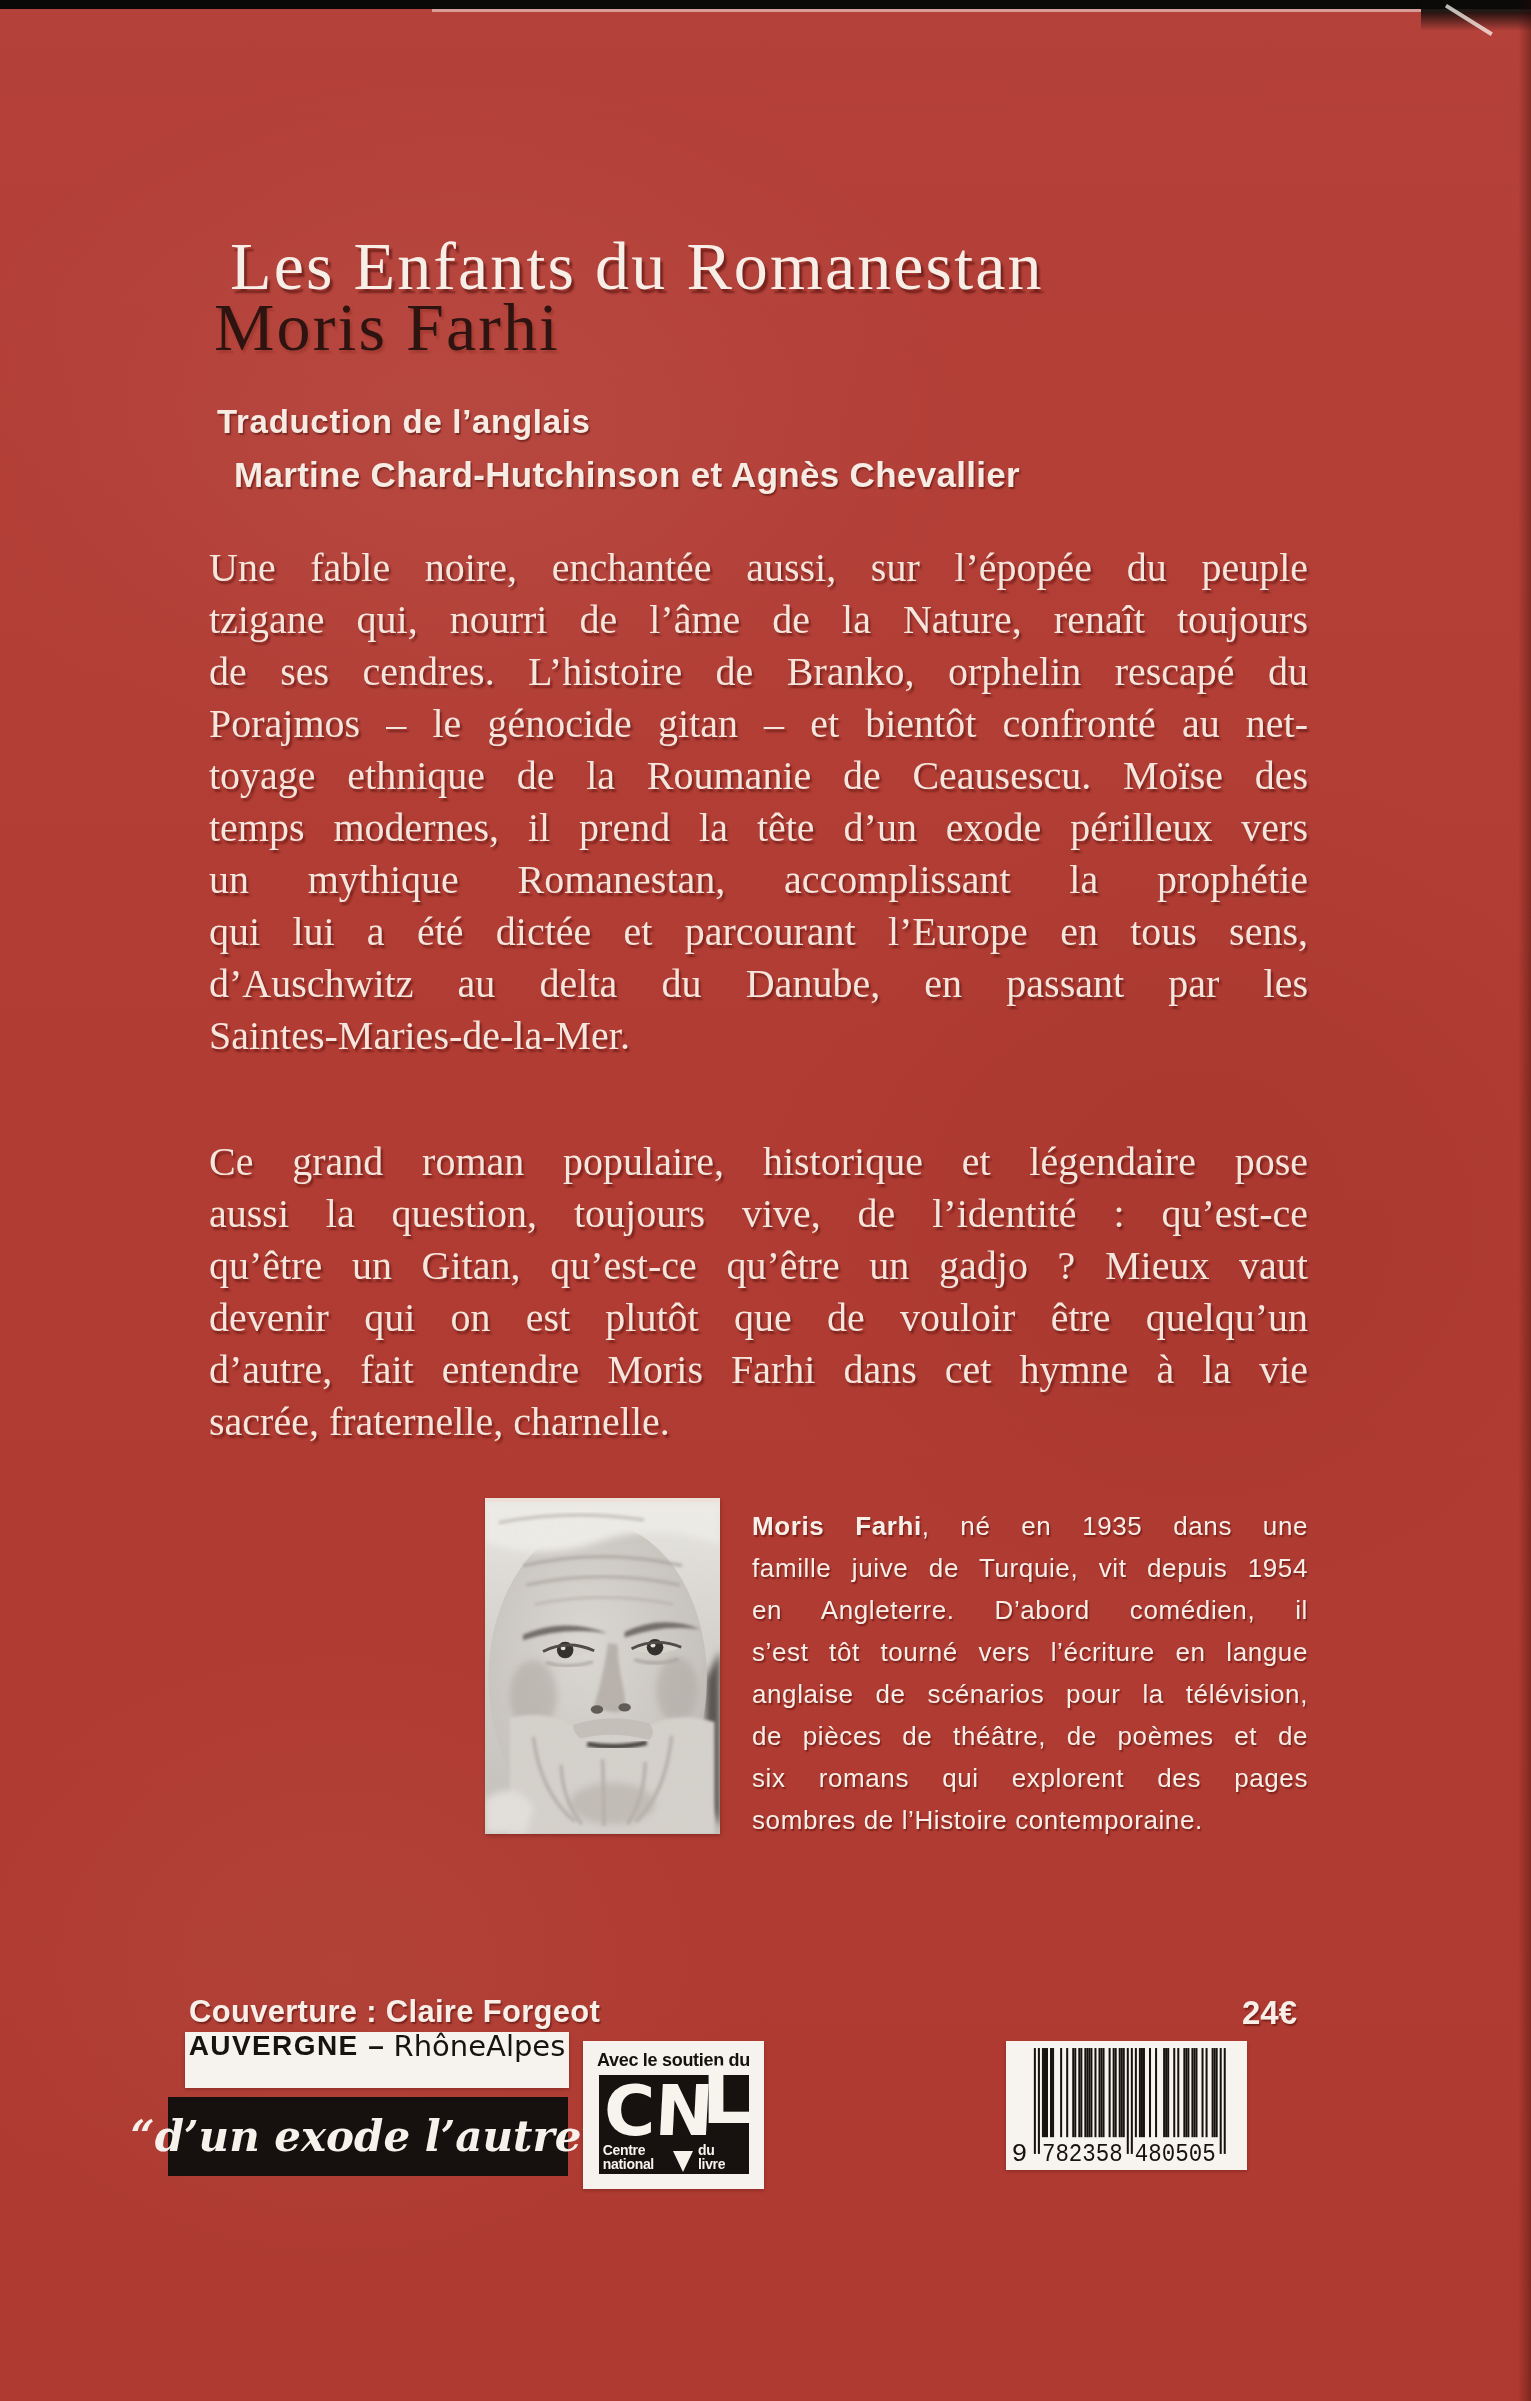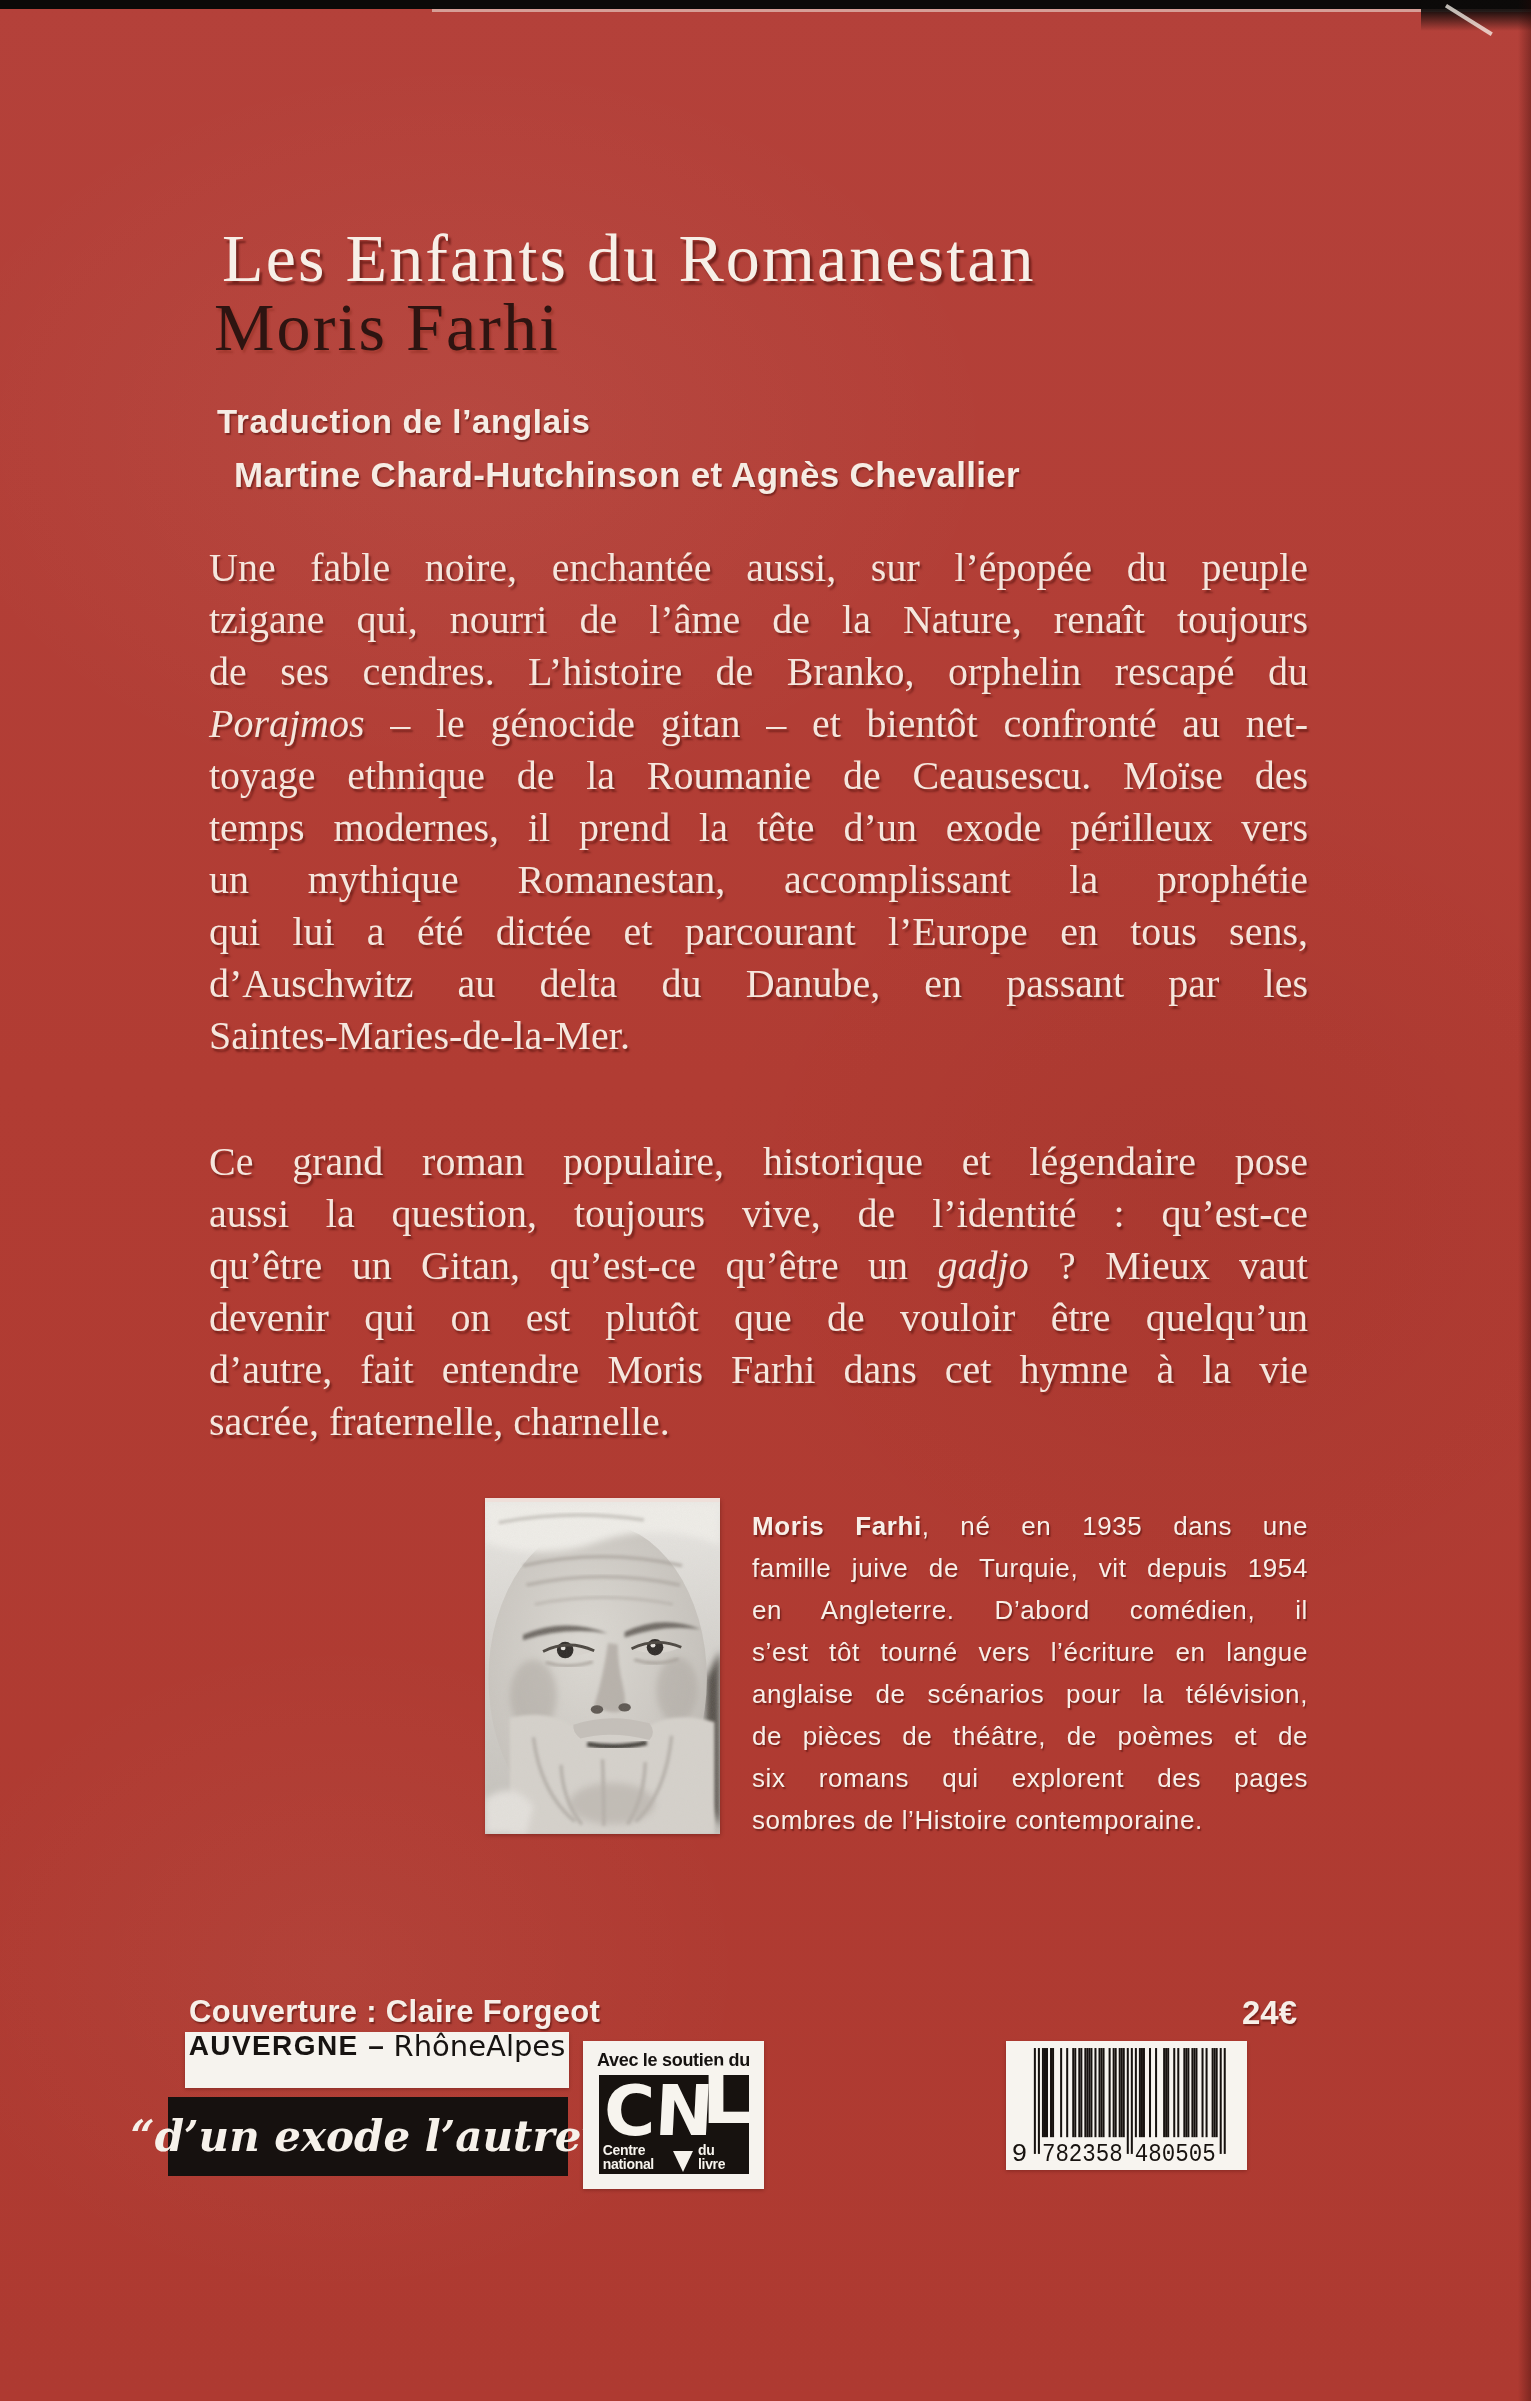--- a/index.html
+++ b/index.html
@@ -15,42 +15,42 @@
   
   .scan-top{position:absolute;top:0;left:0;width:100%;height:9px;background:#0b0908;}
   .scan-top-line{position:absolute;top:9px;left:432px;right:0;height:2.8px;background:rgba(243,235,226,.55);}
   .scan-corner{position:absolute;top:0;right:0;width:111px;height:31px;
     background:linear-gradient(180deg,rgba(12,10,9,.9) 35%, rgba(12,10,9,0) 100%);}
   .scan-scratch{position:absolute;top:18px;right:36px;width:54px;height:3.5px;background:rgba(250,244,236,.75);transform:rotate(32deg);}
   .scan-right{position:absolute;top:0;right:0;width:14px;height:100%;
     background:linear-gradient(90deg, rgba(40,6,4,0) 0%, rgba(40,6,4,.38) 100%);}
 
   
-  .title{position:absolute;left:214px;top:215px;margin:8px;
+  .title{position:absolute;left:214px;top:215px;margin:16px;
     font:400 68px/1.05 "Liberation Serif",serif;letter-spacing:2.1px;color:#f7efe7;
     text-shadow:2.8px 3.5px 2.1px rgba(70,10,6,.55);white-space:nowrap;}
   .author{position:absolute;left:214px;top:292px;margin:0;
     font:400 68px/1.05 "Liberation Serif",serif;letter-spacing:2.1px;color:#2e1411;
     text-shadow:2.1px 2.8px 2.1px rgba(140,45,32,.45);white-space:nowrap;}
   .trad{position:absolute;left:217px;top:402px;
     font:700 33px/1.2 "Liberation Sans",sans-serif;letter-spacing:0.7px;color:#f6ece4;
     text-shadow:1.4px 2.1px 1.4px rgba(70,10,6,.5);}
   .translators{position:absolute;left:234px;top:454px;
     font:700 35px/1.2 "Liberation Sans",sans-serif;letter-spacing:0.3px;color:#f6ece4;
     text-shadow:1.4px 2.1px 1.4px rgba(70,10,6,.5);}
 
   
   .para{position:absolute;left:209px;width:1099px;
     font:400 40px/52px "Liberation Serif",serif;color:#f5e6dd;
     text-shadow:2.1px 2.8px 2.1px rgba(70,10,6,.5);}
   .p1{top:542px;}
   .p2{top:1136px;}
   .jl{text-align:justify;text-align-last:justify;}
   .jl-last{text-align-last:left;}
-  .it{font-style:italic;}
+  .it{}
   .bd{font-weight:700;}
 
   
   .photo{position:absolute;left:485px;top:1498px;width:235px;height:336px;
     border-top:4.9px solid rgba(246,242,236,.9);box-sizing:border-box;
     box-shadow:1.4px 2.1px 4.2px rgba(50,8,5,.35);}
   .photo svg{display:block;width:100%;height:100%;}
   .bio{position:absolute;left:752px;top:1505px;width:556px;
     font:400 26px/42px "Liberation Sans",sans-serif;letter-spacing:0.6px;color:#f8efe8;
     text-shadow:1.4px 2.1px 1.4px rgba(70,10,6,.5);}

